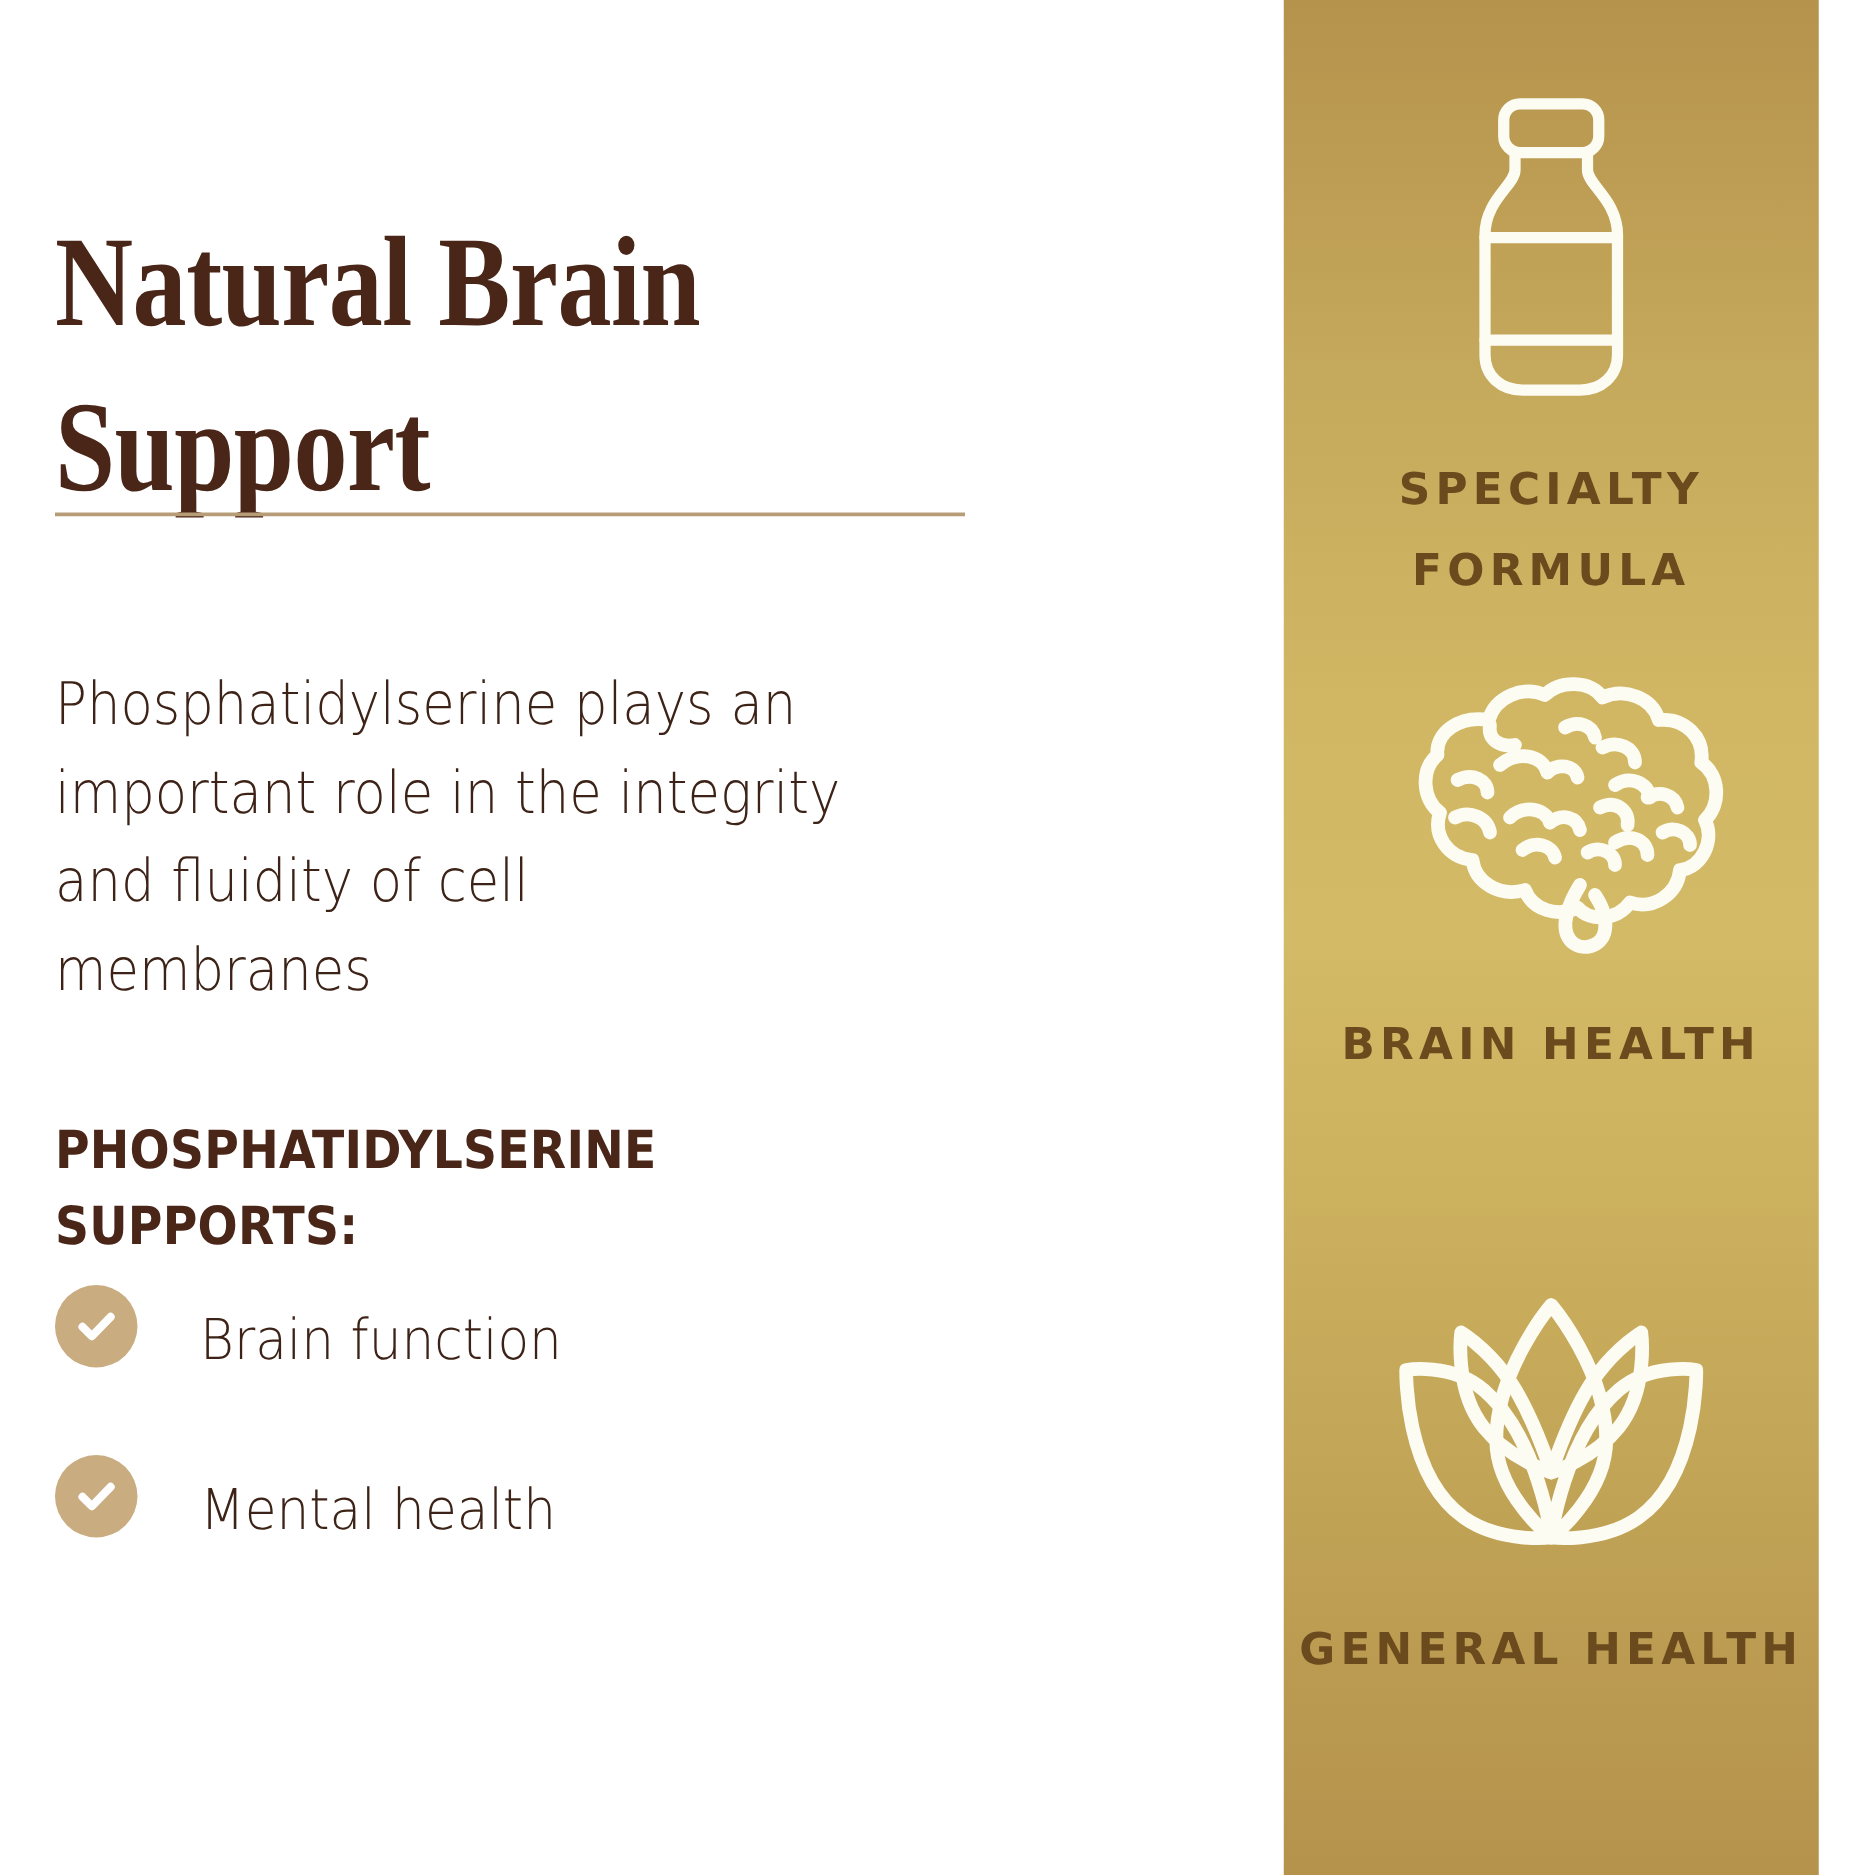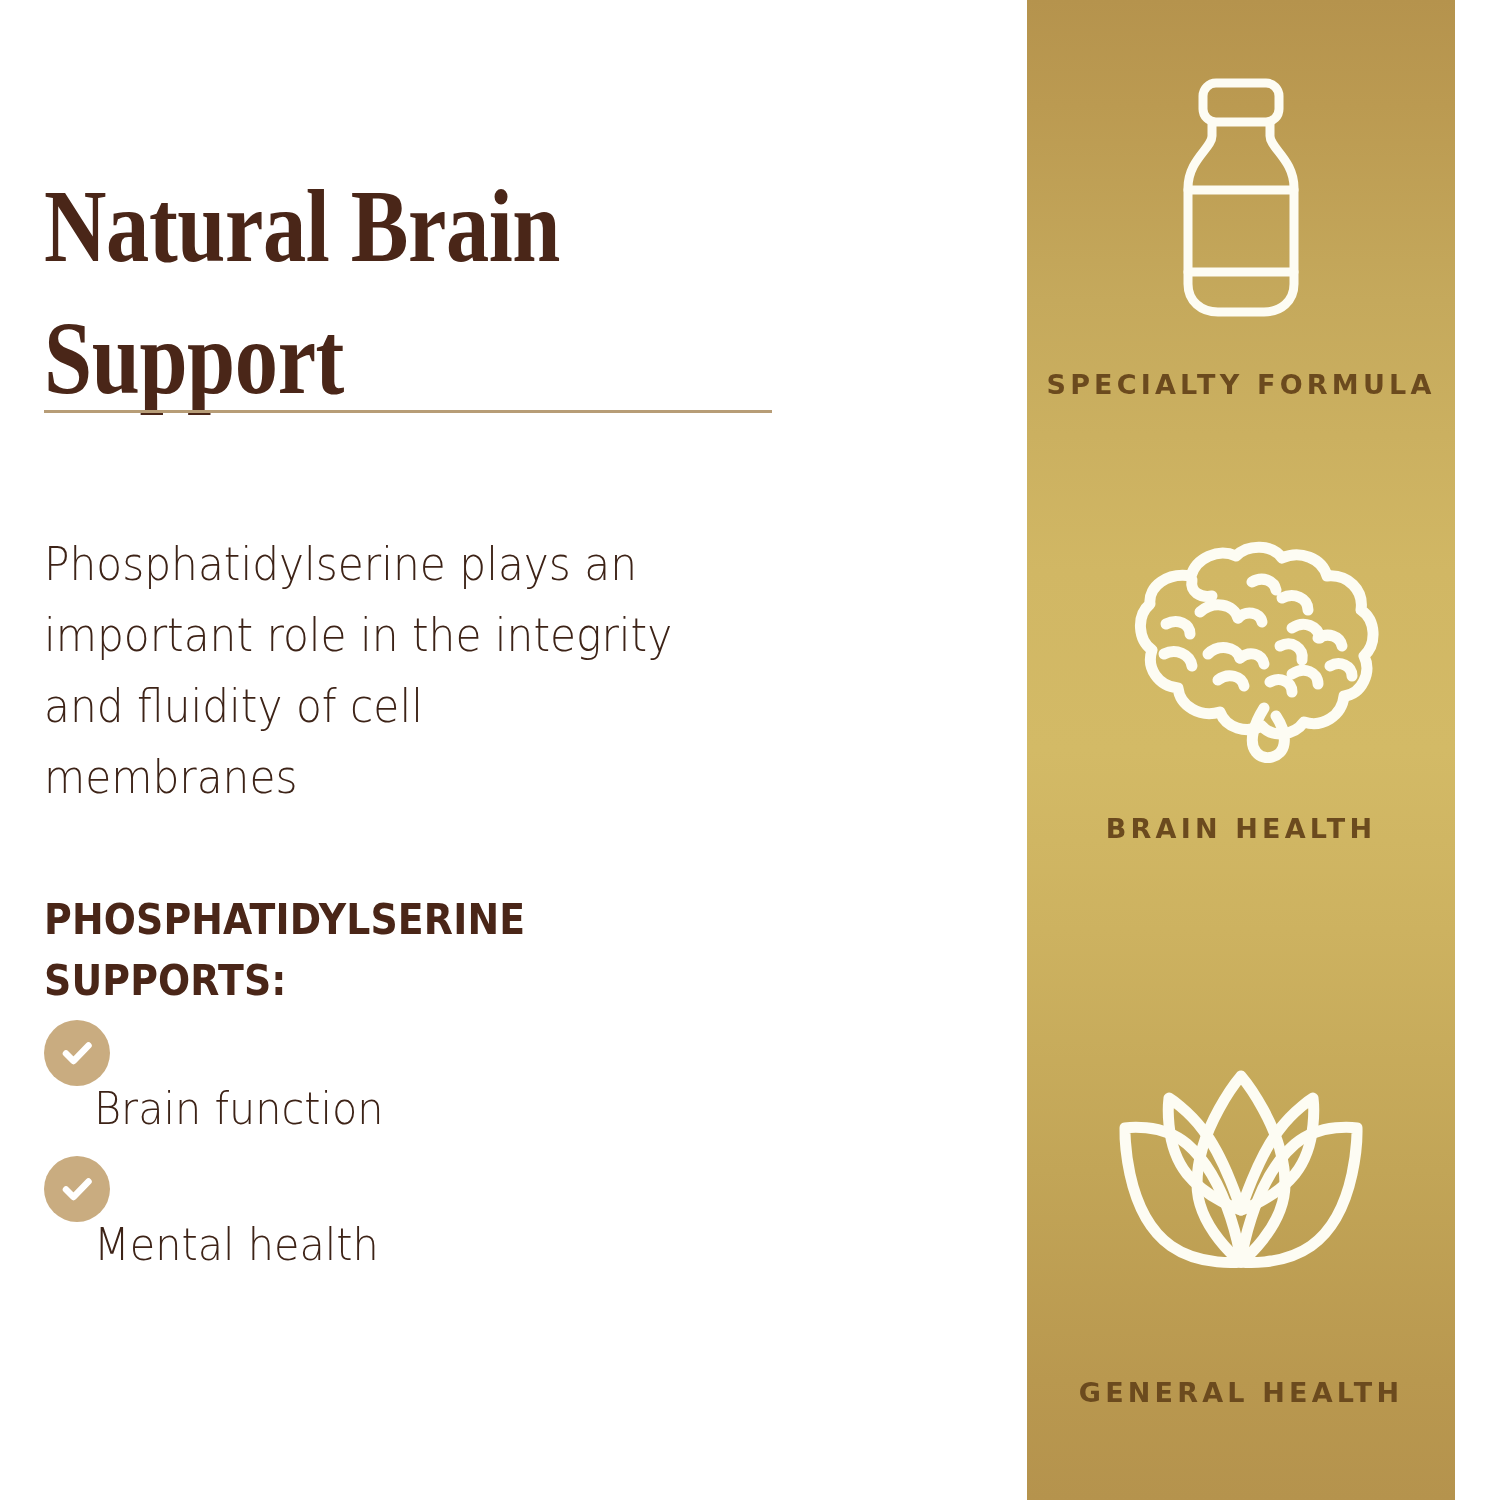--- a/index.html
+++ b/index.html
@@ -81,24 +81,23 @@
   }
 
   .bullets {
     position: absolute;
     left: 44px;
     top: 1020px;
     width: 760px;
   }
   .bullet {
     display: flex;
-    align-items: flex-start;
+    align-items: flex-end;
     height: 74px;
     margin-bottom: 62px;
-    flex-direction: column;
   }
   .check-circle {
     flex: 0 0 auto;
     width: 66px;
     height: 66px;
     border-radius: 50%;
     background: #c9ac80;
     display: flex;
     align-items: center;
     justify-content: center;
@@ -148,30 +147,30 @@
   .feature-icon {
     display: flex;
     align-items: center;
     justify-content: center;
   }
   .feature-label {
     margin-top: 38px;
     text-align: center;
     font-family: "DejaVu Sans", sans-serif;
     font-weight: 600;
-    font-size: 27px;
+    font-size: 35px;
     line-height: 1.85;
     letter-spacing: 4.2px;
     color: #6b4a1e;
     text-transform: uppercase;
   }
 
   #feature-specialty { top: 72px; }
   #feature-brain     { top: 536px; }
-  #feature-general   { top: 1062px; gap: 48px; }
+  #feature-general   { top: 1030px; }
 </style>
 </head>
 <body>
 
 <div class="page">
 
   <div class="left-col">
 
     <h1 class="headline">Natural Brain Support</h1>
 

